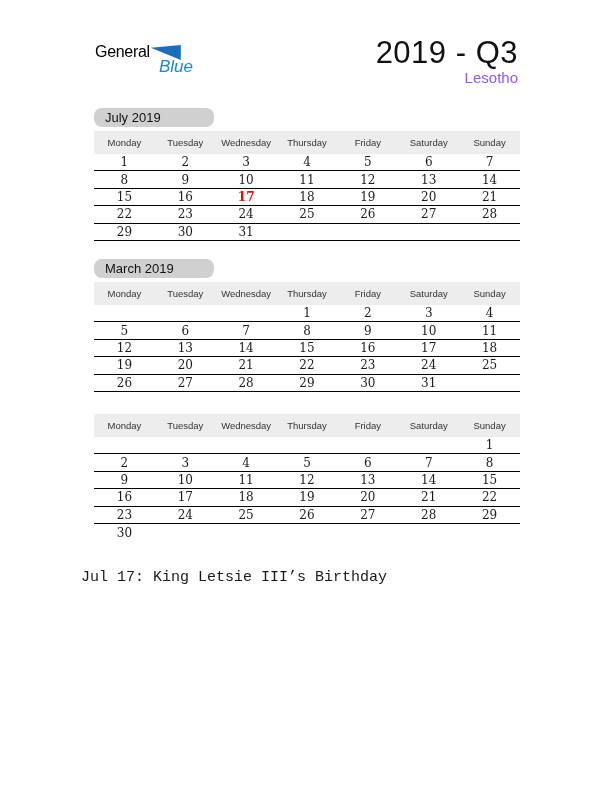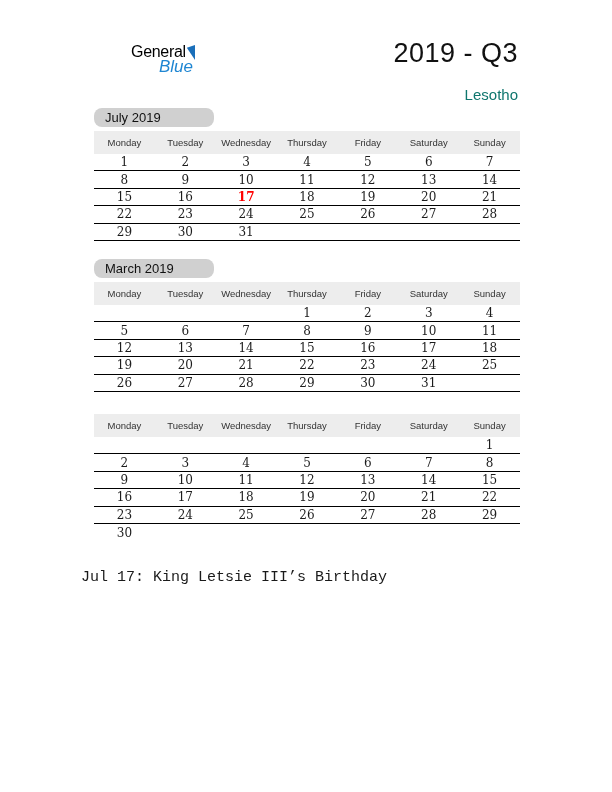--- a/index.html
+++ b/index.html
@@ -9,35 +9,35 @@
     width:612px; height:792px;
     margin:0 auto;
     background:#ffffff;
     font-family:"Liberation Sans", sans-serif;
     overflow:hidden;
   }
 
   
   .logo { position:absolute; left:95px; top:44px; width:100px; }
   .logo-top { display:flex; align-items:flex-start; }
-  .logo-word1 { font-size:16px; color:#000; letter-spacing:-0.3px; line-height:16px;margin-left:36px; }
+  .logo-word1 { font-size:16px; color:#000; letter-spacing:-0.3px; line-height:16px; }
   .logo-tri {
     width:30px; height:15px; margin-left:1px; margin-top:1px;
     background:var(--logo-triangle-blue, #1a6fba);
     clip-path:polygon(0 18%, 100% 0, 100% 100%);
   }
   .logo-word2 {
     text-align:right; margin-top:-2px; padding-right:2px;
     font-size:17px; line-height:17px;
     color:var(--logo-text-blue, #1f86d2);
     font-style:italic;
   }
   .titleblock { position:absolute; right:94px; top:38px; text-align:right; }
-  .title-quarter { font-size:27px; line-height:30px; color:#111; letter-spacing:0.5px; }
-  .title-country { font-size:15px; line-height:17px; color:#0f766e; margin-top:18px; }
+  .title-quarter { font-size:31px; line-height:30px; color:#111; letter-spacing:0.5px; }
+  .title-country { font-size:15px; line-height:17px; color:#8b5cf6; margin-top:1px; }
 
   
   .month { position:absolute; left:94px; width:426px; }
   .month[data-month="0"] { top:108px; }
   .month[data-month="1"] { top:259px; }
   .month[data-month="2"] { top:410px; }
 
   .month-bar {
     width:120px; height:19px; line-height:19px;
     background:var(--month-bar-gray, #d0d0d0);

